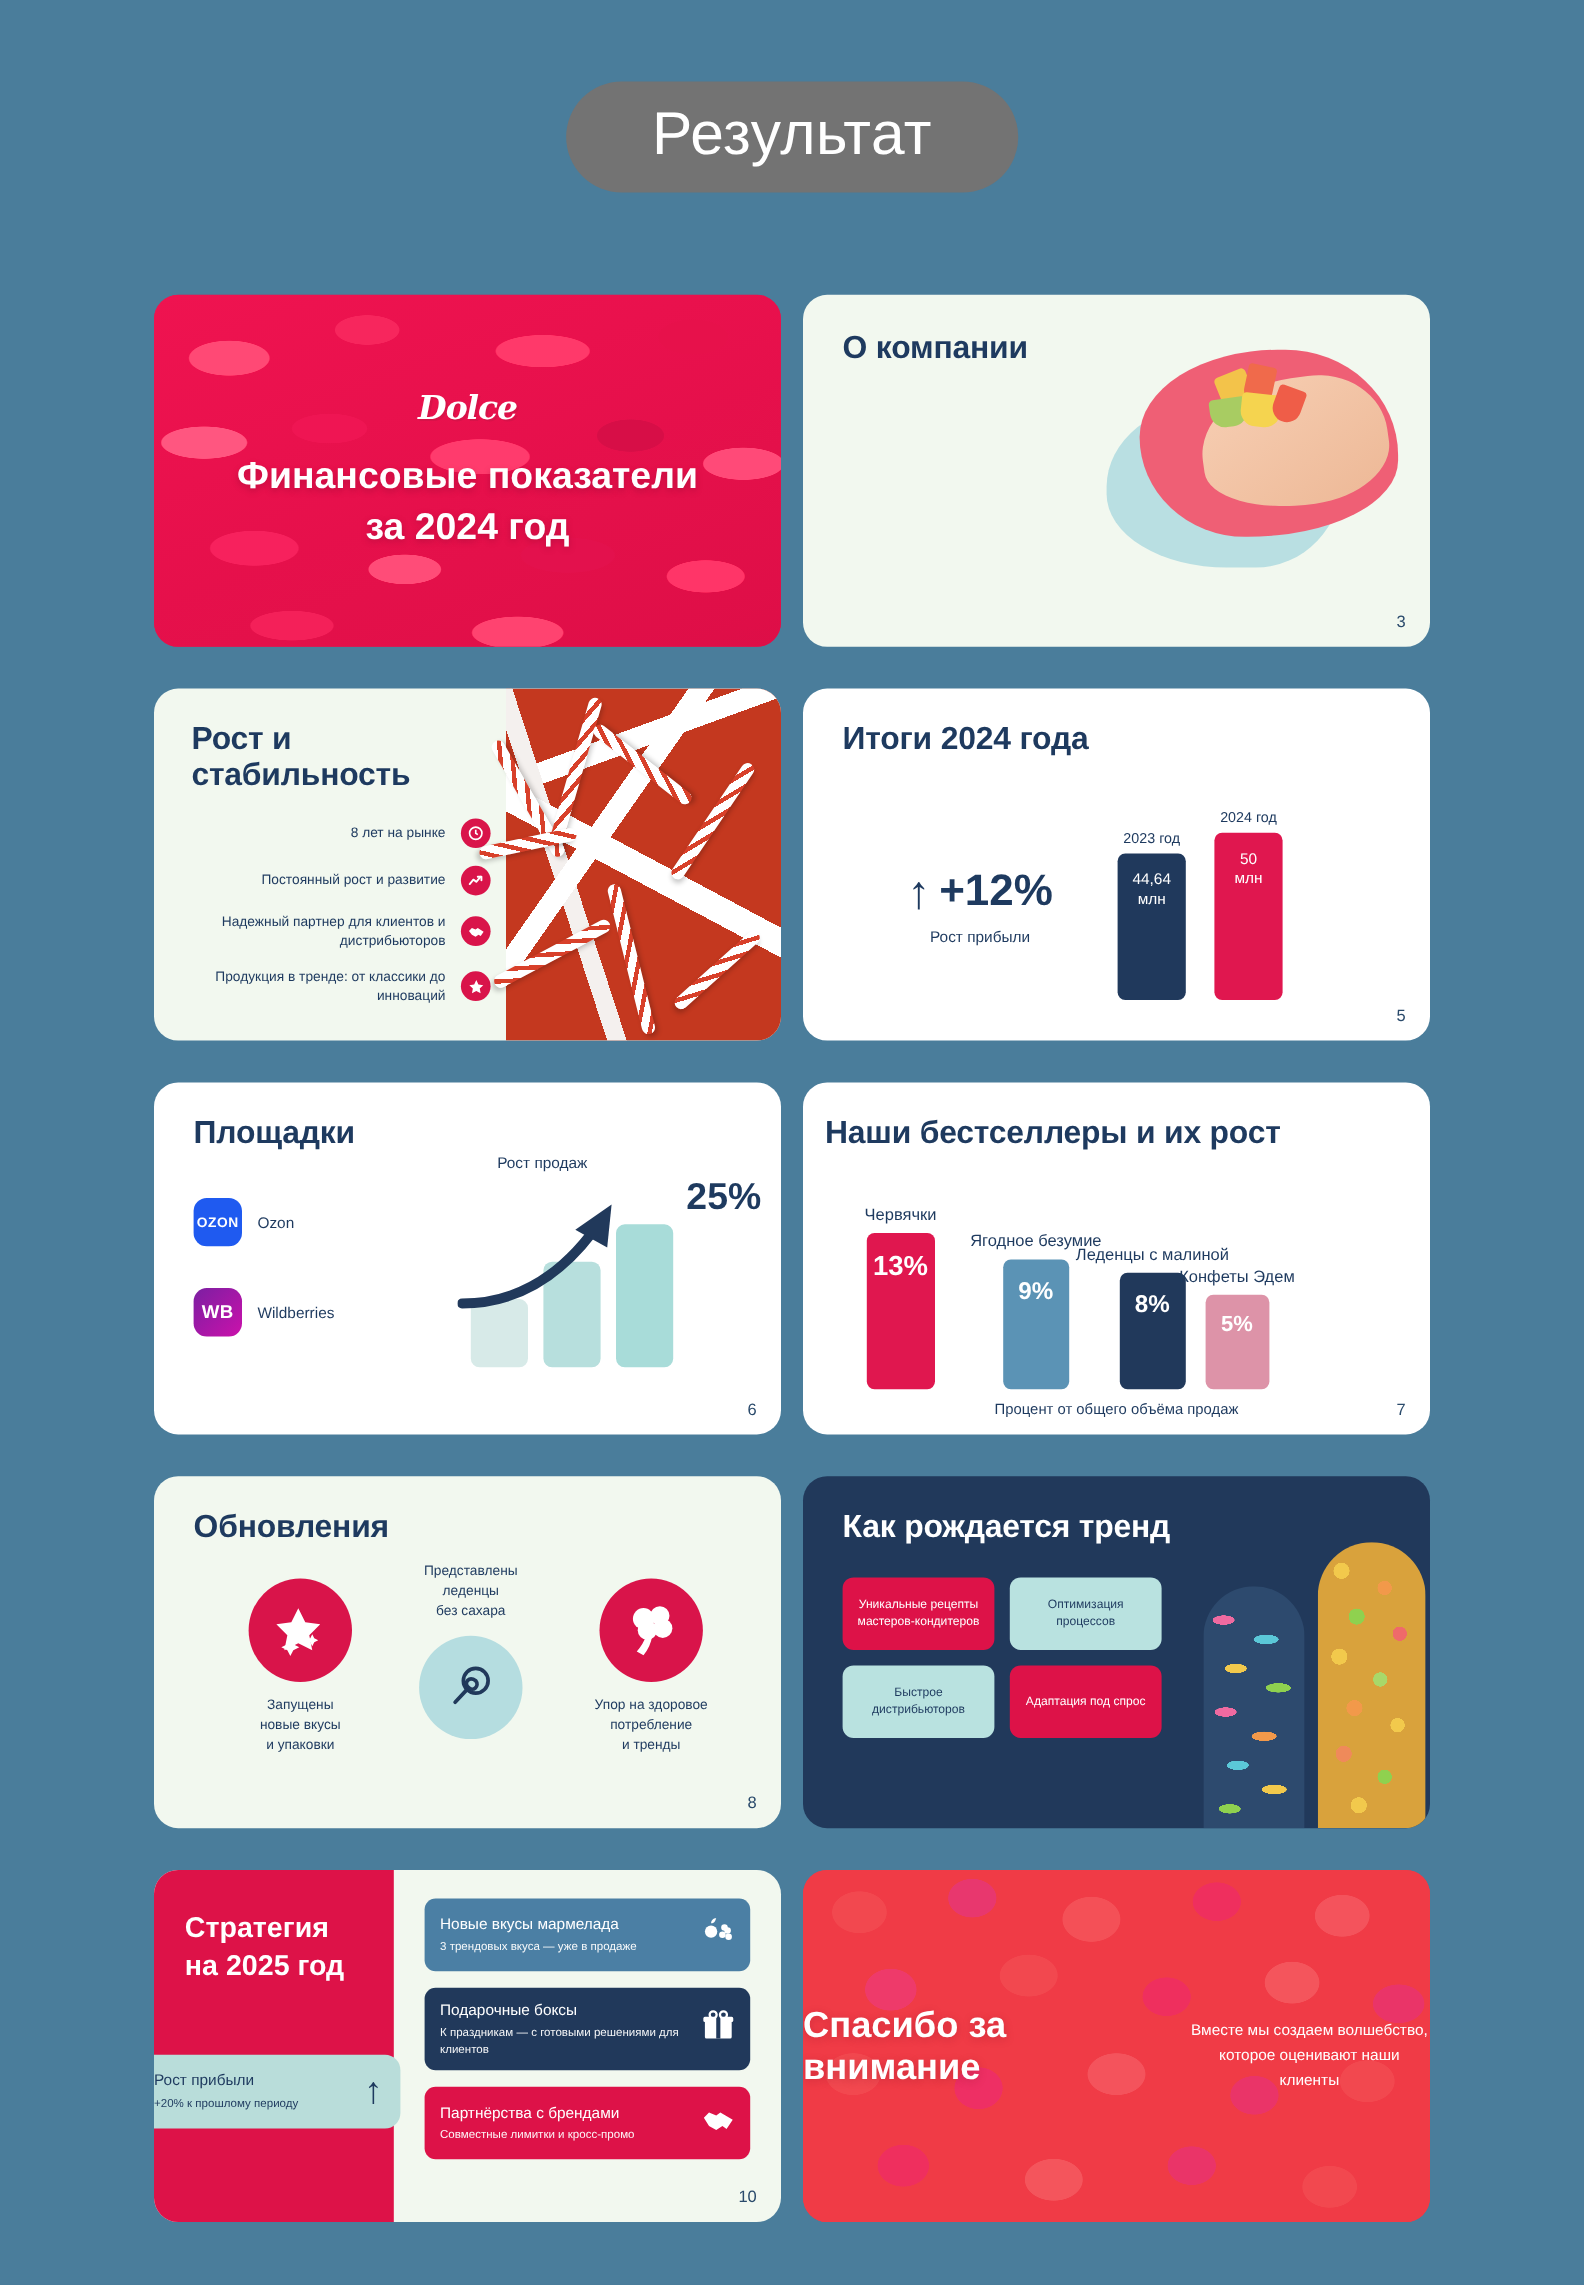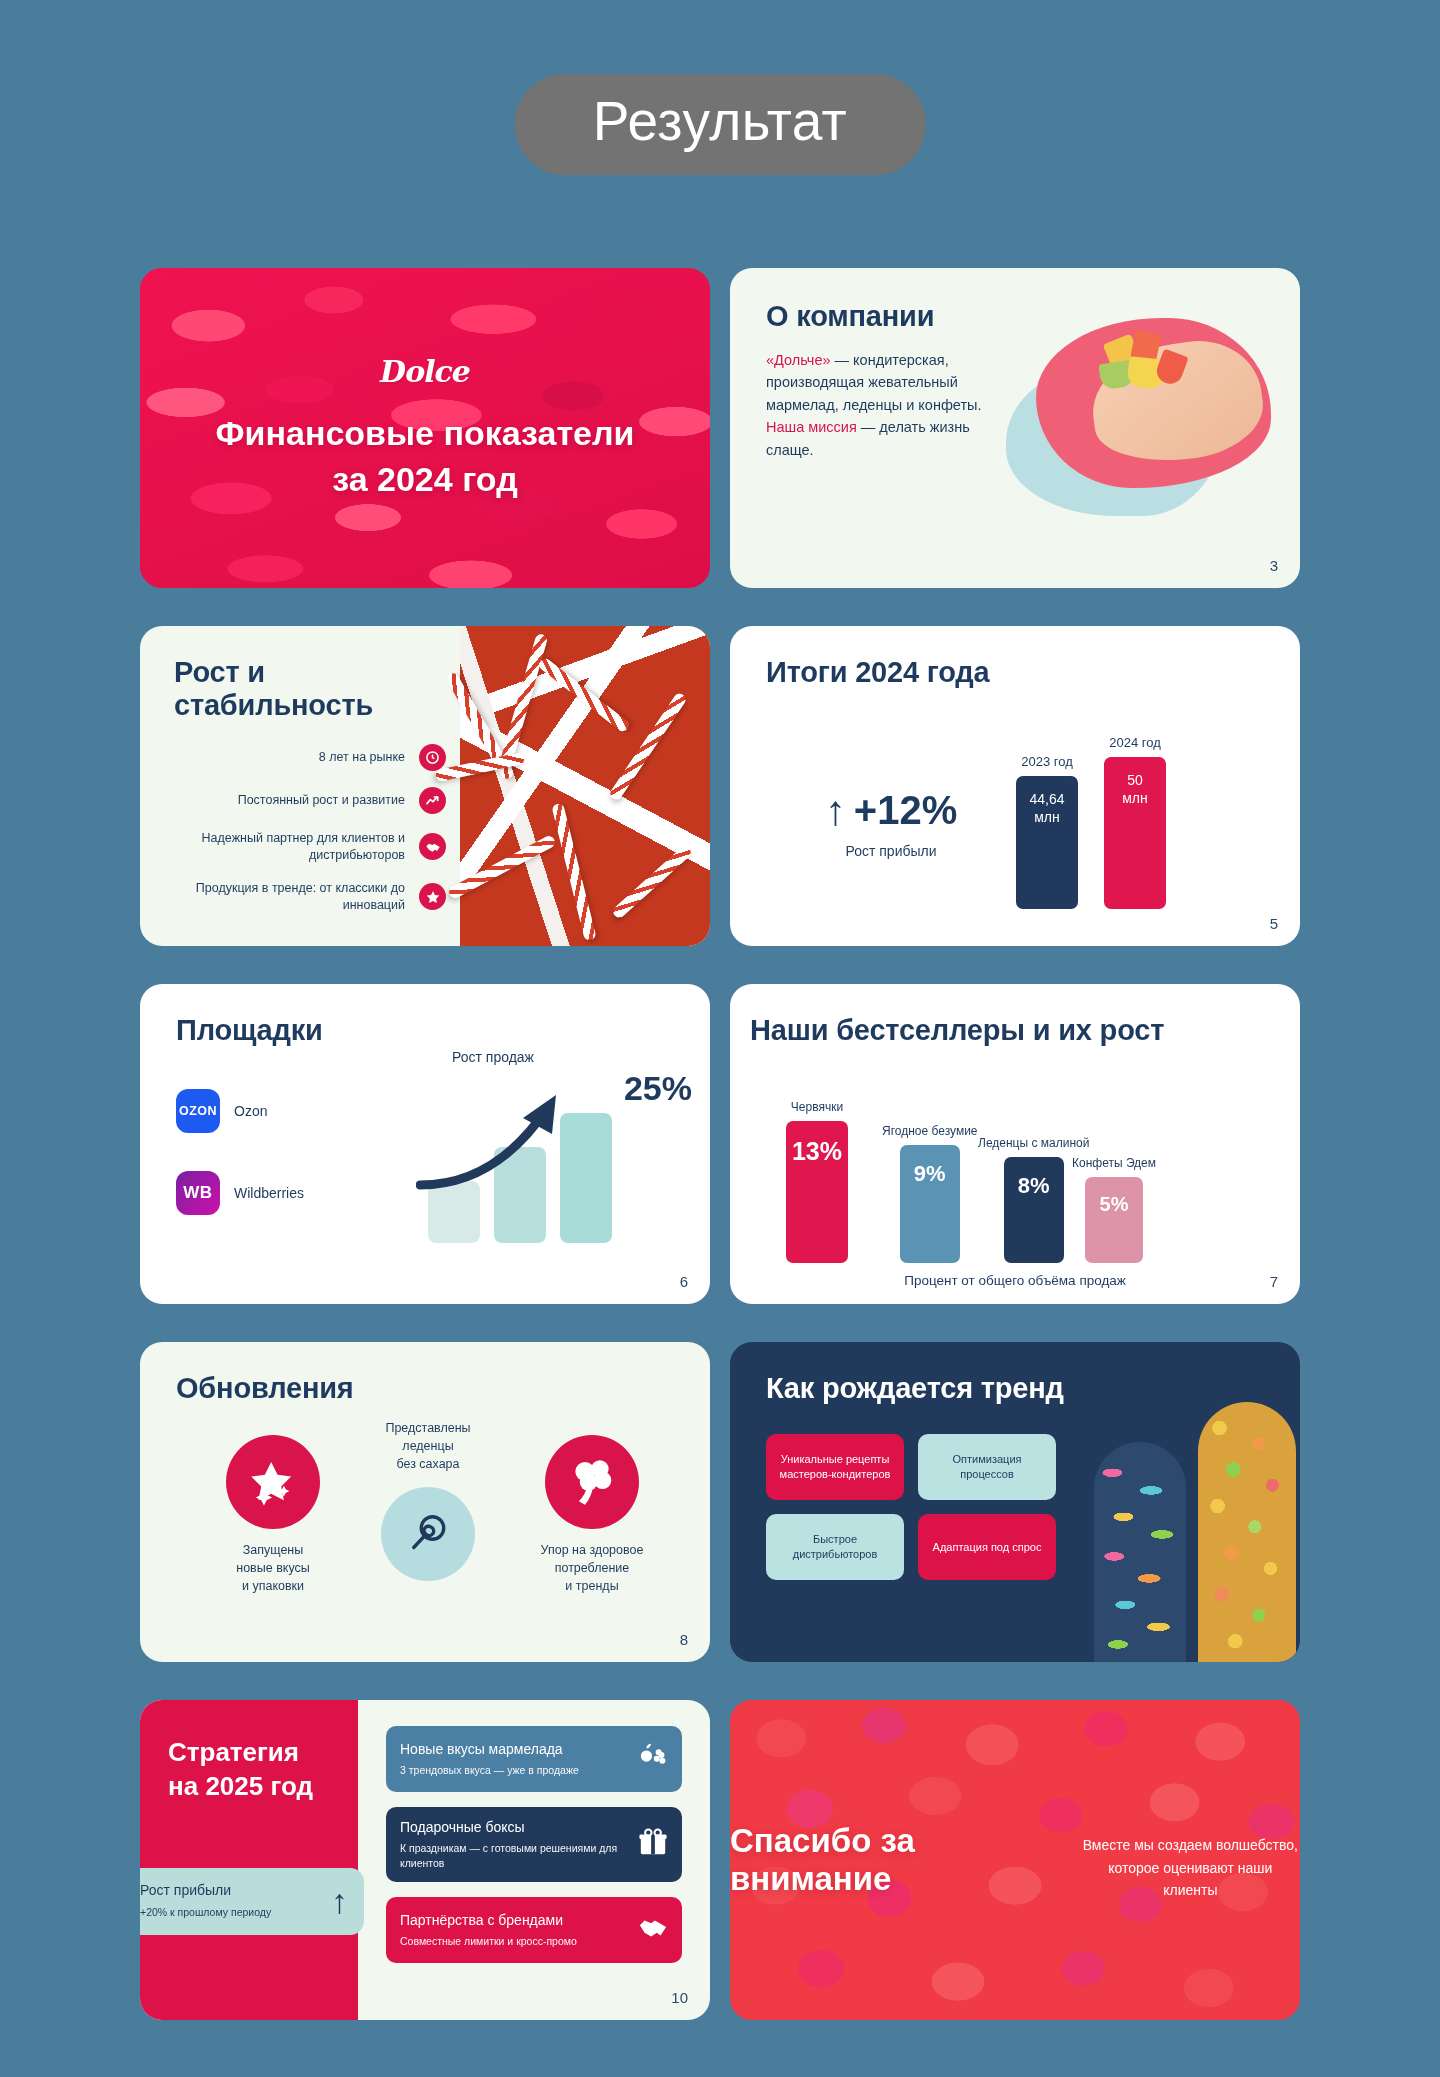--- a/index.html
+++ b/index.html
@@ -191,21 +191,21 @@
   .pbar { position: absolute; bottom: 44px; border-radius: 8px; }
   .pb1 { left: 32px; width: 52px; height: 62px; background: #d7eae8; }
   .pb2 { left: 98px; width: 52px; height: 96px; background: #b7dfdd; }
   .pb3 { left: 164px; width: 52px; height: 130px; background: #a8dcd9; }
   .arrow-svg { position: absolute; left: 20px; bottom: 92px; }
 
   
   .best { background: #fff; padding: 30px 0 0 20px; }
   .best-bars { position: relative; height: 196px; margin-top: 20px; }
   .bcol { position: absolute; bottom: 0; display: flex; flex-direction: column; align-items: center; }
-  .bcol .blabel { font-size: 12px; color: #1e3a5f; text-align: center; line-height: 1.25; margin-bottom: 6px; }
+  .bcol .blabel { font-size: 15px; color: #1e3a5f; text-align: center; line-height: 1.25; margin-bottom: 6px; }
   .bbar {
     border-radius: 7px; color: #fff; font-weight: bold;
     display: flex; justify-content: center; padding-top: 16px;
   }
   .best-foot {
     position: absolute; left: 0; right: 0; bottom: 16px;
     text-align: center; font-size: 13.5px; color: #1e3a5f;
   }
 
   
@@ -349,23 +349,20 @@
       <div class="candybg"></div>
       <div class="logo-dolce">Dolce</div>
       <div class="cover-title">
         <div>Финансовые показатели</div>
         <div>за 2024 год</div>
       </div>
     </div>
 
     <div class="slide about">
       <div class="s-title">О компании</div>
-      <div class="about-text">
-        <span class="accent">«Дольче»</span><span> — кондитерская, производящая жевательный мармелад, леденцы и конфеты. </span><span class="accent">Наша миссия</span><span> — делать жизнь слаще.</span>
-      </div>
       <div class="about-art">
         <div class="blob-teal"></div>
         <div class="blob-pink"></div>
         <div class="hand"></div>
         <div class="gum g1"></div>
         <div class="gum g2"></div>
         <div class="gum g3"></div>
         <div class="gum g4"></div>
         <div class="gum g5"></div>
       </div>

